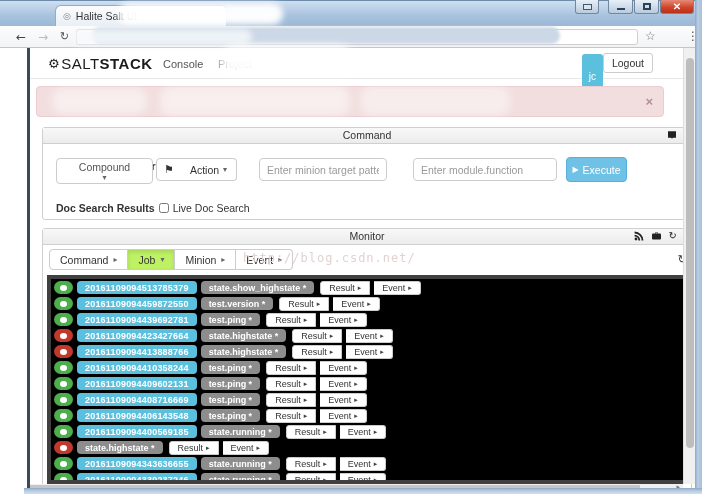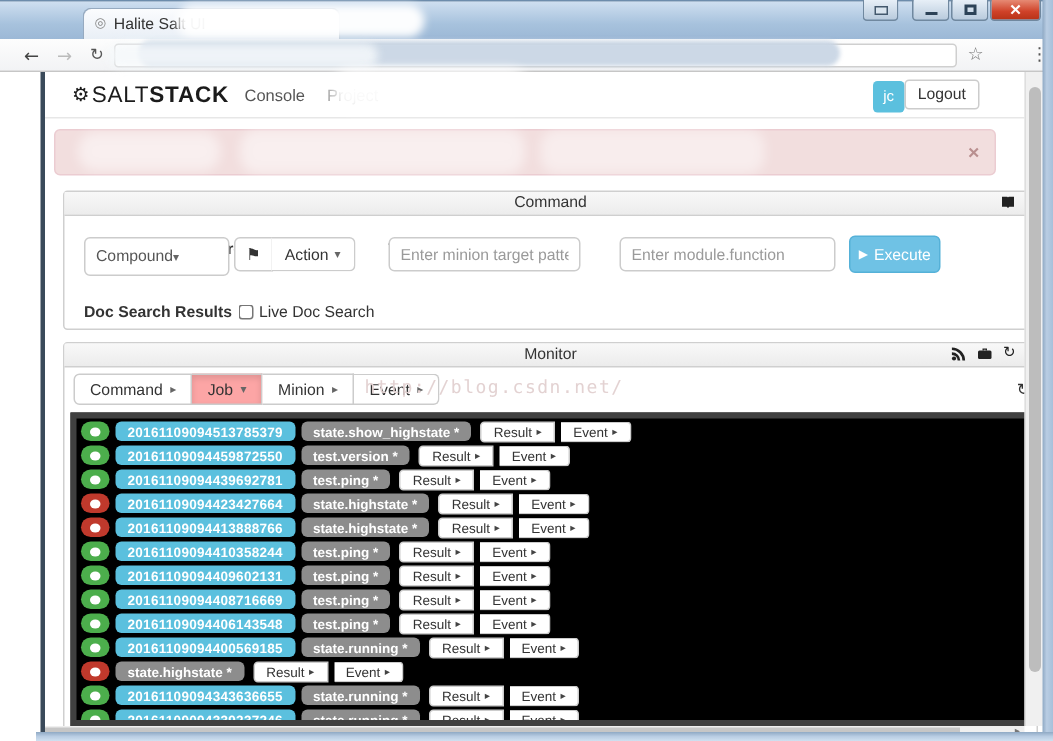--- a/index.html
+++ b/index.html
@@ -53,21 +53,21 @@
   .navbar { left:0; top:0; width:653px; height:31px; background:#fff; border-bottom:1px solid #e7e7e7; }
   .brand { position:absolute; left:18px; top:7px; font-size:15px; letter-spacing:.5px; color:#1b1b1b;
     display:flex; align-items:center; cursor:pointer; }
   .brand .gear { font-family:"DejaVu Sans",sans-serif; font-size:13px; margin-right:1px; }
   .brand .salt { font-weight:500; }
   .brand .stack { font-weight:800; }
   .nav-item { position:absolute; top:10px; font-size:11px; cursor:pointer; }
   .nav-item.active { color:#555; }
   .nav-item.idle { color:#999; }
   .user-badge { position:absolute; top:6px; right:80px; background:#5bc0de; color:#fff;
-    font-size:10px; padding:5px 7px; border-radius:3px; cursor:pointer; }
+    font-size:10px; padding:17px 7px; border-radius:3px; cursor:pointer; }
   .logout-btn { position:absolute; top:5px; right:30px; background:#fff; border:1px solid #ccc;
     border-radius:3px; font-size:10.5px; color:#333; padding:3px 8px; cursor:pointer; }
 
   
   .alert { left:6px; top:38px; width:628px; height:31px; background:#f2dede;
     border:1px solid #ebccd1; border-radius:4px; }
   .alert-close { position:absolute; right:10px; top:8px; font-size:13px; font-weight:bold;
     color:#b98f8f; line-height:1; cursor:pointer; }
 
   
@@ -78,21 +78,21 @@
     border-bottom:1px solid #cfcfcf; text-align:center; font-size:10.5px; color:#333;
     line-height:15px; position:relative; }
   .header-icons { position:absolute; right:14px; top:2px; display:flex; gap:7px; align-items:center; }
   .hicon { line-height:1; color:#222; cursor:pointer; }
   .hicon svg { display:block; }
 
   
   .fld-label { position:absolute; font-size:10.5px; font-weight:bold; color:#333;margin-top:22px; }
   .ctrl { position:absolute; top:30px; height:23px; border:1px solid #ccc; border-radius:4px;
     background:#fff; font-size:10.5px; color:#555; }
-  .select { display:flex; align-items:center; justify-content:flex-start; padding:12px 7px; cursor:pointer; }
+  .select { display:flex; align-items:center; justify-content:center; padding:12px 7px; cursor:pointer;flex-direction:column; }
   .caret-s { font-family:"DejaVu Sans",sans-serif; font-size:8px; color:#666; }
   .btn-flag { width:26px; border-radius:4px 0 0 4px; display:flex; align-items:center;
     justify-content:center; font-family:"DejaVu Sans",sans-serif; font-size:11px; color:#333; cursor:pointer; }
   .btn-action { left:138px; width:56px; border-left:none; border-radius:0 4px 4px 0;
     display:flex; align-items:center; justify-content:center; gap:4px; color:#333; cursor:pointer; }
   .txt-input { padding:0 7px; }
   .txt-input::placeholder { color:#9a9a9a; }
   .btn-execute { position:absolute; left:523px; top:29px; width:61px; height:25px;
     background:#6fc2e5; border:1px solid #55b1d8; border-radius:4px; color:#fff;
     font-size:10.5px; display:flex; align-items:center; justify-content:center; gap:4px; cursor:pointer; }
@@ -101,21 +101,21 @@
     font-size:10.5px; }
   .doc-row .bold { font-weight:bold; }
   .doc-row input { width:10px; height:10px; }
 
   
   .tabs-row { position:absolute; left:6px; top:20px; display:flex; }
   .btn-tab { height:21px; background:#fff; border:1px solid #ccc; border-left:none;
     display:flex; align-items:center; gap:5px; padding:0 10px; font-size:10.5px; color:#333; cursor:pointer; }
   .btn-tab:first-child { border-left:1px solid #ccc; border-radius:4px 0 0 4px; }
   .btn-tab:last-child { border-radius:0 4px 4px 0; }
-  .btn-tab.active { background:#fca5a5; box-shadow: inset 0 2px 4px rgba(0,0,0,.12); }
+  .btn-tab.active { background:#bef264; box-shadow: inset 0 2px 4px rgba(0,0,0,.12); }
   .watermark { position:absolute; left:200px; top:22px; font-family:"DejaVu Sans Mono",monospace;
     font-size:12px; color:#e3d2d2; letter-spacing:1px; }
   .mon-refresh { position:absolute; right:4px; top:24px; font-family:"DejaVu Sans",sans-serif;
     font-size:11px; color:#333; cursor:pointer; }
 
   .job-list { position:absolute; left:4px; top:46px; width:640px; height:209px;
     border:4px solid #404040; background:#000000; padding:2px 0 0 3px; overflow:hidden; }
   .job-row { display:flex; align-items:center; gap:4px; height:13px; margin-bottom:3px; }
   .status-dot { width:19px; height:13px; border-radius:7px; position:relative; flex:0 0 19px; }
   .status-dot::after { content:""; position:absolute; left:6px; top:3.5px; width:7px; height:6px;

